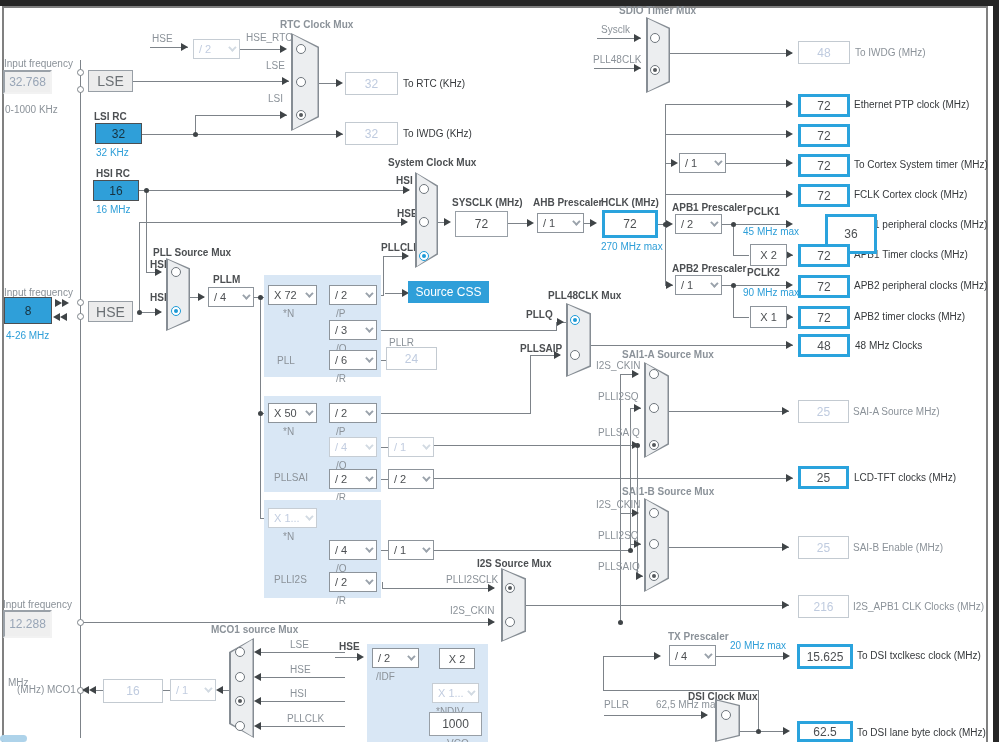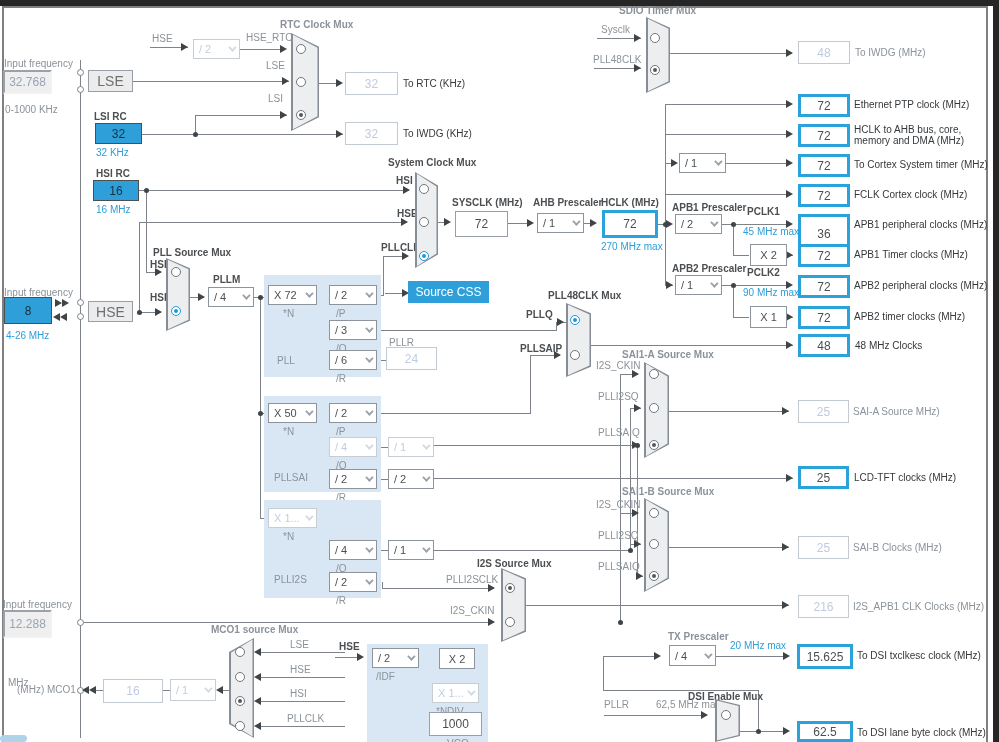--- a/index.html
+++ b/index.html
@@ -456,62 +456,61 @@
   <div class="t" style="left:596px;top:499px">I2S_CKIN</div>
   <div class="t" style="left:598px;top:530px">PLLI2SQ</div>
   <div class="t" style="left:598px;top:561px">PLLSAIQ</div>
   <div class="mux" style="left:644px;top:498px;width:25px;height:94px"></div>
   <div class="radio" style="left:649px;top:508px"></div>
   <div class="radio" style="left:649px;top:539px"></div>
   <div class="radio sel" style="left:649px;top:571px"></div>
   <div class="vbox dim" style="left:798px;top:536px;width:51px;height:23px">
       <span>25</span>
     </div>
-  <div class="t" style="left:853px;top:542px">SAI-B Clocks (MHz)</div>
+  <div class="t" style="left:853px;top:542px">SAI-B Enable (MHz)</div>
 
   <div class="t db" style="left:477px;top:558px">I2S Source Mux</div>
   <div class="t" style="left:446px;top:574px">PLLI2SCLK</div>
   <div class="t" style="left:450px;top:605px">I2S_CKIN</div>
   <div class="mux" style="left:501px;top:568px;width:25px;height:74px"></div>
   <div class="radio sel" style="left:505px;top:583px"></div>
   <div class="radio" style="left:505px;top:617px"></div>
   <div class="vbox dim" style="left:798px;top:595px;width:51px;height:23px">
       <span>216</span>
     </div>
   <div class="t" style="left:853px;top:601px">I2S_APB1 CLK Clocks (MHz)</div>
 
   <div class="vbox active" style="left:798px;top:94px;width:52px;height:23px">
       <span>72</span>
     </div>
   <div class="t k" style="left:854px;top:99px">Ethernet PTP clock (MHz)</div>
   <div class="vbox active" style="left:798px;top:124px;width:52px;height:23px">
       <span>72</span>
     </div>
-  <div class="t k twoline" style="left:854px;top:124px">HCLK to AHB bus, core, memory and DMA (MHz)</div>
   <div class="dd" style="left:679px;top:153px;width:47px;height:20px">
       <span>/ 1</span>
       <i></i>
     </div>
   <div class="vbox active" style="left:798px;top:154px;width:52px;height:23px">
       <span>72</span>
     </div>
   <div class="t k" style="left:854px;top:159px">To Cortex System timer (MHz)</div>
   <div class="vbox active" style="left:798px;top:184px;width:52px;height:23px">
       <span>72</span>
     </div>
   <div class="t k" style="left:854px;top:189px">FCLK Cortex clock (MHz)</div>
 
   <div class="t db" style="left:672px;top:202px">APB1 Prescaler</div>
   <div class="dd" style="left:675px;top:214px;width:47px;height:20px">
       <span>/ 2</span>
       <i></i>
     </div>
   <div class="t db" style="left:747px;top:206px">PCLK1</div>
   <div class="t bl" style="left:743px;top:226px">45 MHz max</div>
-  <div class="vbox active" style="left:798px;top:214px;width:52px;height:40px">
+  <div class="vbox active" style="left:825px;top:214px;width:52px;height:40px">
       <span>36</span>
     </div>
   <div class="t k" style="left:854px;top:219px">APB1 peripheral clocks (MHz)</div>
   <div class="mbox" style="left:750px;top:244px;width:37px;height:22px">
       <span>X 2</span>
     </div>
   <div class="vbox active" style="left:798px;top:244px;width:52px;height:23px">
       <span>72</span>
     </div>
   <div class="t k" style="left:854px;top:249px">APB1 Timer clocks (MHz)</div>
@@ -578,21 +577,21 @@
   <div class="dd" style="left:669px;top:645px;width:47px;height:21px">
       <span>/ 4</span>
       <i></i>
     </div>
   <div class="t bl" style="left:730px;top:640px">20 MHz max</div>
   <div class="vbox active" style="left:797px;top:644px;width:56px;height:25px">
       <span>15.625</span>
     </div>
   <div class="t k" style="left:857px;top:650px">To DSI txclkesc clock (MHz)</div>
 
-  <div class="t db" style="left:688px;top:691px">DSI Enable Mux</div>
+  <div class="t db" style="left:688px;top:691px">DSI Clock Mux</div>
   <div class="t" style="left:604px;top:699px">PLLR</div>
   <div class="t" style="left:656px;top:699px">62,5 MHz max</div>
   <div class="mux" style="left:715px;top:699px;width:25px;height:43px"></div>
   <div class="radio" style="left:721px;top:710px"></div>
   <div class="vbox active" style="left:797px;top:721px;width:56px;height:21px">
       <span>62.5</span>
     </div>
   <div class="t k" style="left:857px;top:727px">To DSI lane byte clock (MHz)</div>
 
   <div class="scrollnub"></div>

